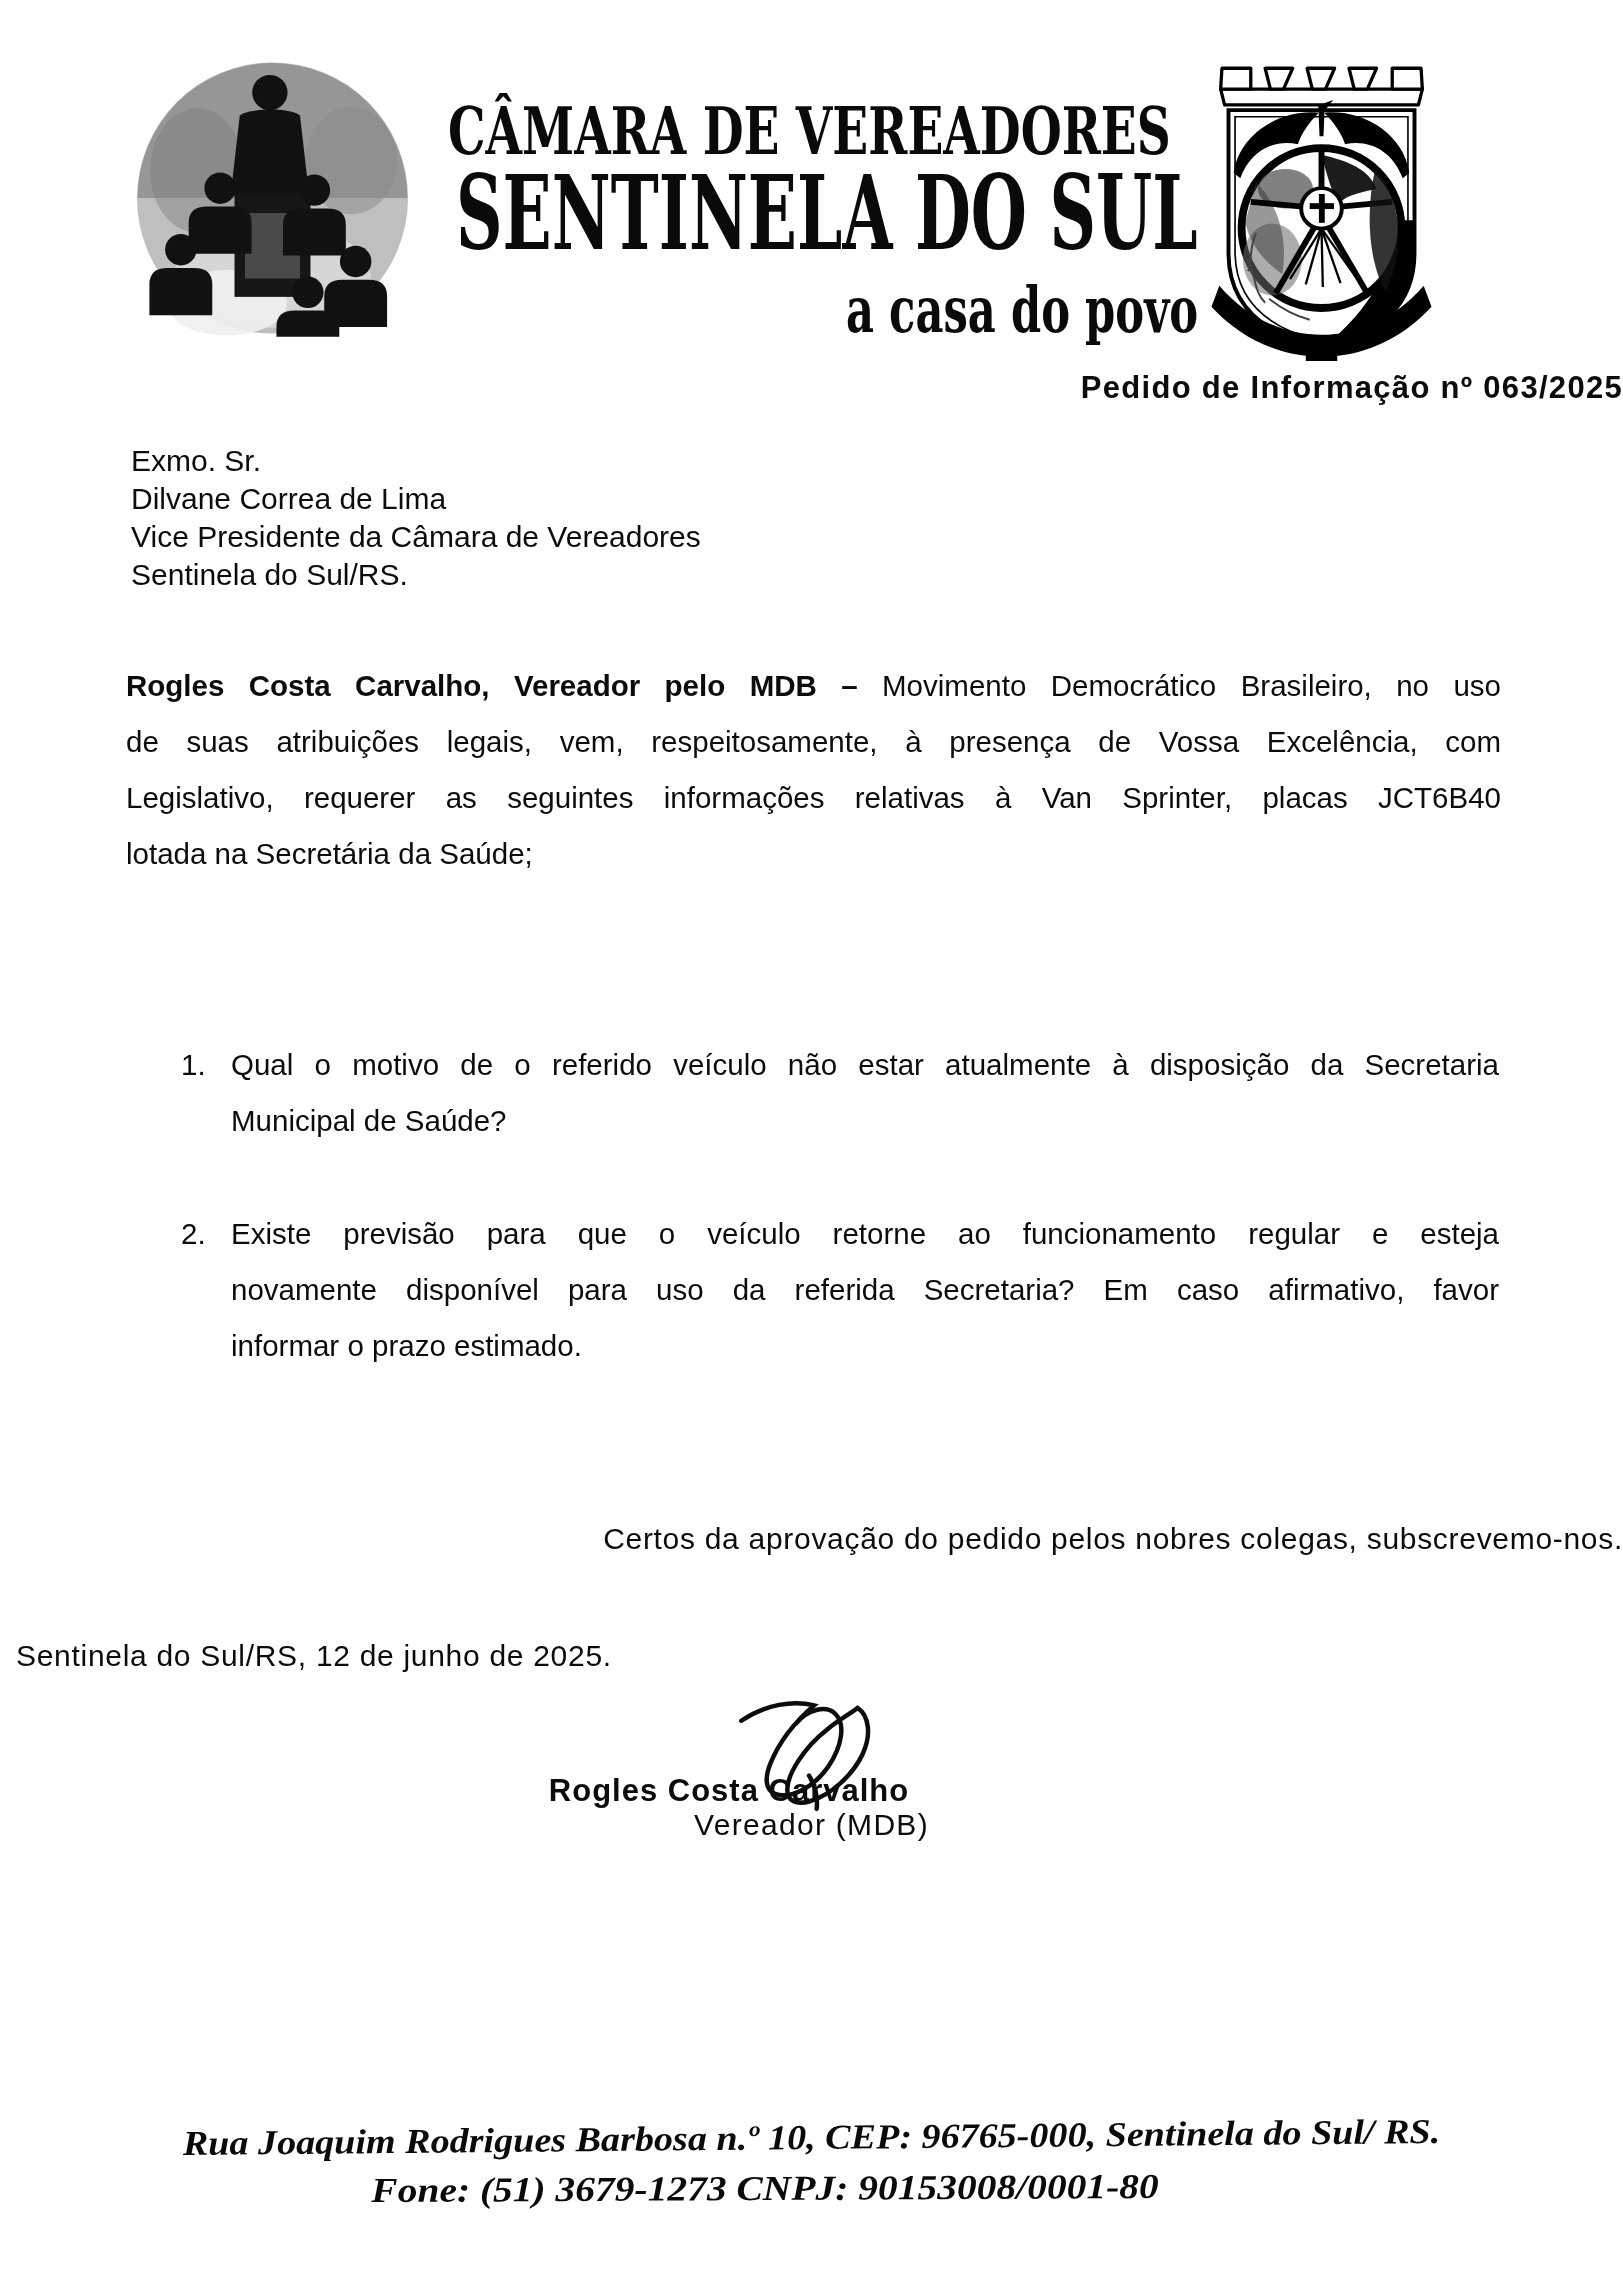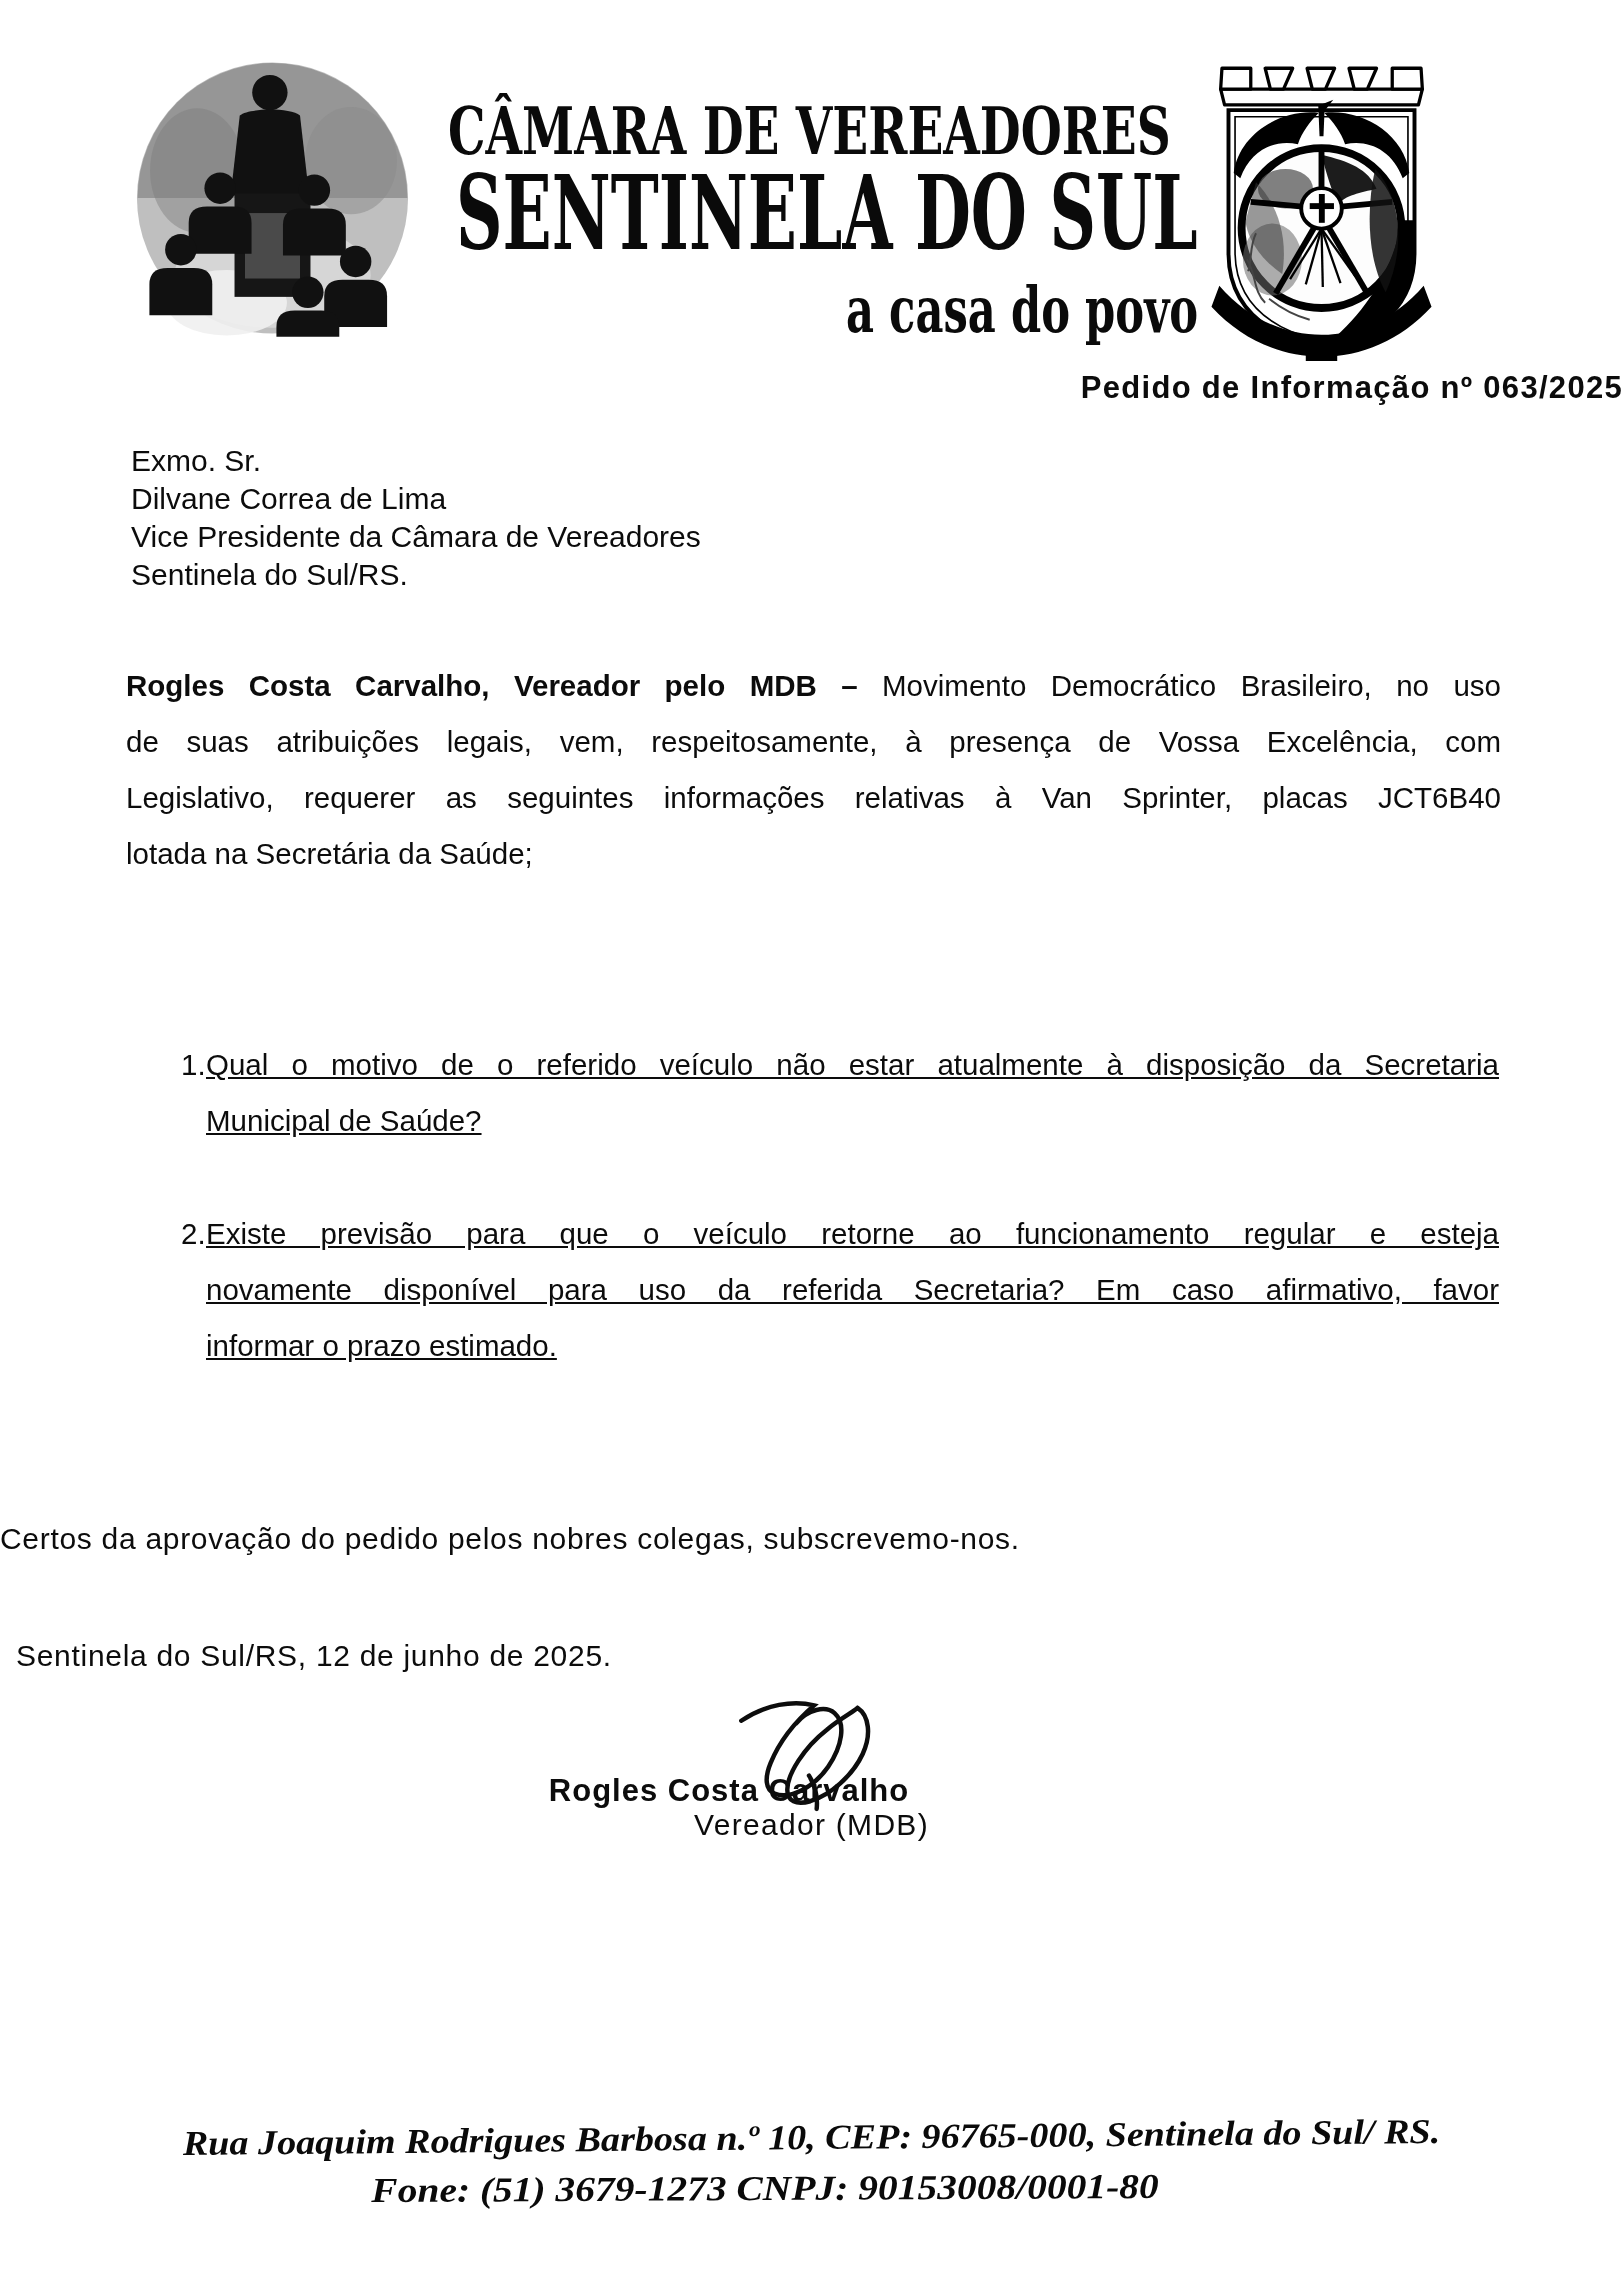--- a/index.html
+++ b/index.html
@@ -37,23 +37,23 @@
   
   .para{position:absolute;left:126px;top:658px;width:1375px;font-size:29.5px;line-height:56px;}
   .jl{text-align:justify;text-align-last:justify;}
   .jl.last{text-align-last:left;}
   .b{font-weight:bold;}
   
   .item{position:absolute;left:181px;width:1318px;font-size:29.5px;line-height:56px;}
   .item1{top:1037px;}
   .item2{top:1206px;}
   .num{position:absolute;left:0;top:0;line-height:56px;}
-  .itext{margin-left:25px;text-decoration:underline;}
-  
-  .closing{position:absolute;left:0;top:1522px;width:1623px;text-align:left;font-size:30px;letter-spacing:0.7px;}
+  .itext{margin-left:50px;}
+  
+  .closing{position:absolute;left:0;top:1522px;width:1623px;text-align:right;font-size:30px;letter-spacing:0.7px;}
   .dateline{position:absolute;left:16px;top:1639px;width:1401px;font-size:30px;letter-spacing:0.7px;}
   
   .sig-svg{position:absolute;left:732px;top:1699px;width:154px;height:115px;}
   .sig-name{position:absolute;left:0;top:1773px;width:1458px;text-align:center;font-size:31px;font-weight:bold;letter-spacing:1px;}
   .sig-role{position:absolute;left:0;top:1808px;width:1623px;text-align:center;font-size:30px;letter-spacing:1.3px;}
   
   .footer-line{
     position:absolute;width:1623px;text-align:center;
     font-family:"Liberation Serif", serif;font-style:italic;font-weight:bold;
     font-size:35px;white-space:nowrap;color:#0a0a0a;

